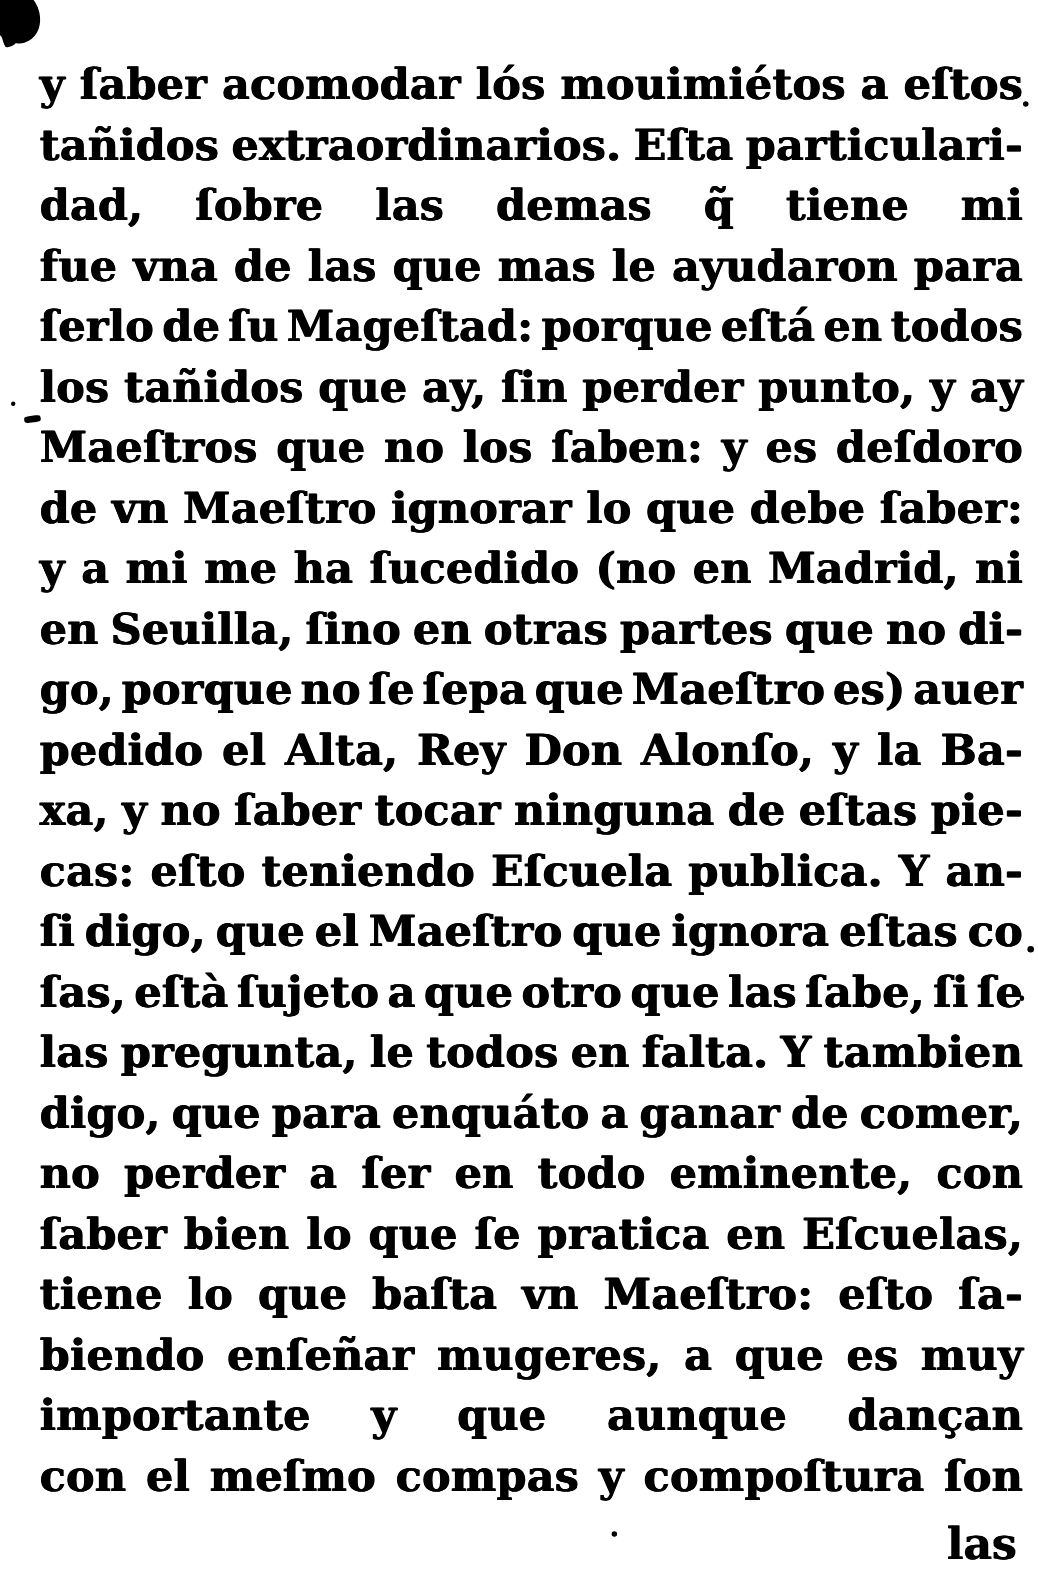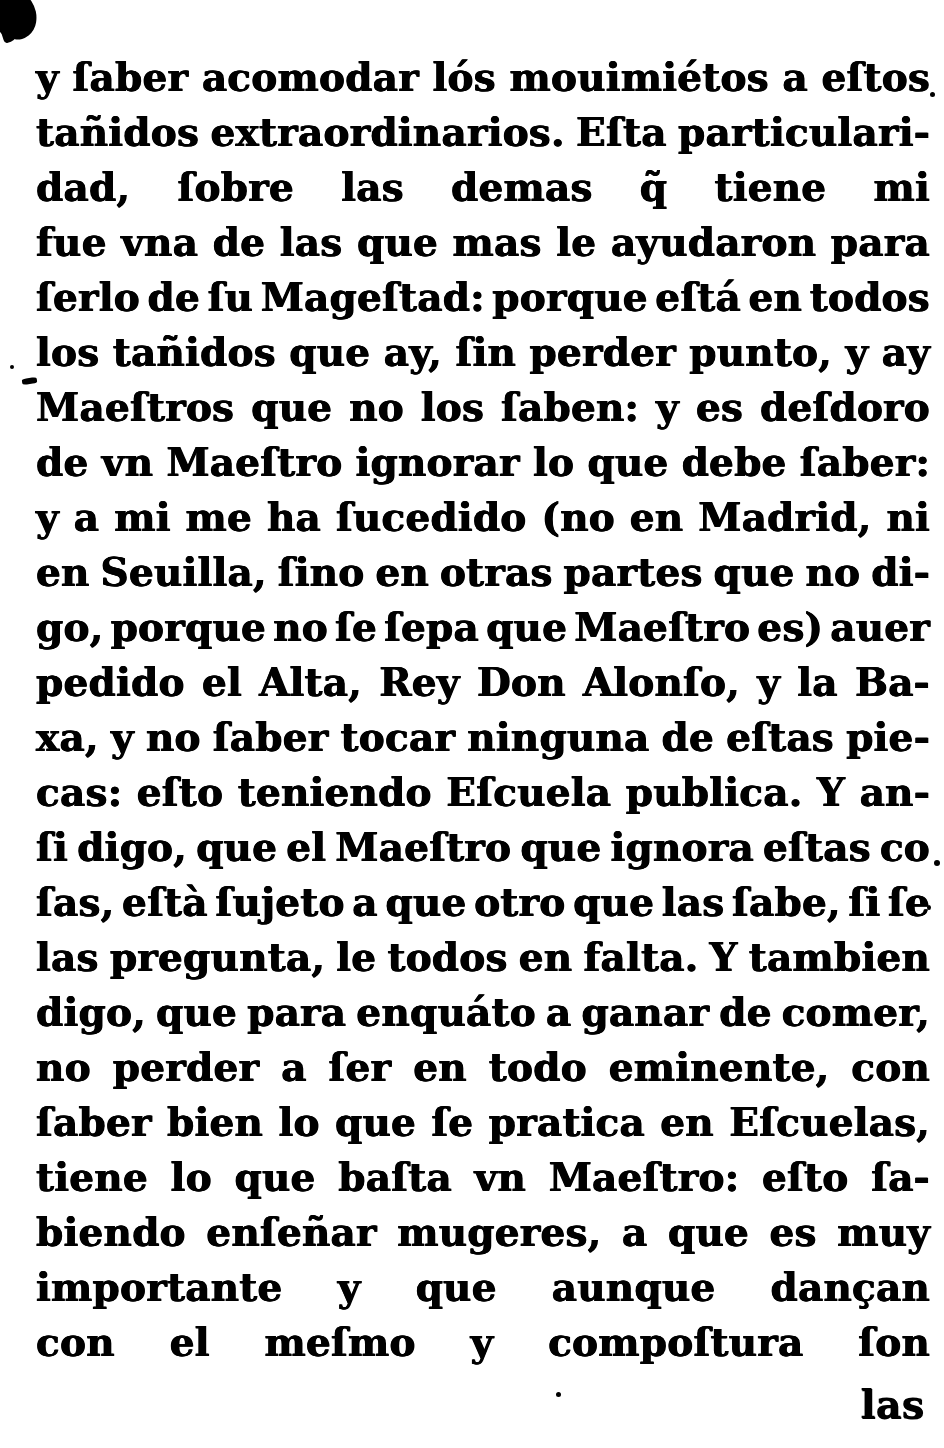--- a/index.html
+++ b/index.html
@@ -311,20 +311,21 @@
         <span>importante</span>
         <span>y</span>
         <span>que</span>
         <span>aunque</span>
         <span>dançan</span>
       </div>
     <div class="jline">
         <span>con</span>
         <span>el</span>
         <span>meſmo</span>
+        <span>compas</span>
         <span>y</span>
         <span>compoſtura</span>
         <span>ſon</span>
       </div>
   </div>
 
   <div class="catchword">las</div>
 
   <div class="speck dash" style="left:22px; top:378px; width:15px; height:6px; transform:rotate(-8deg);"></div>
   <div class="speck" style="left:930px; top:92px; width:5px; height:5px;"></div>

